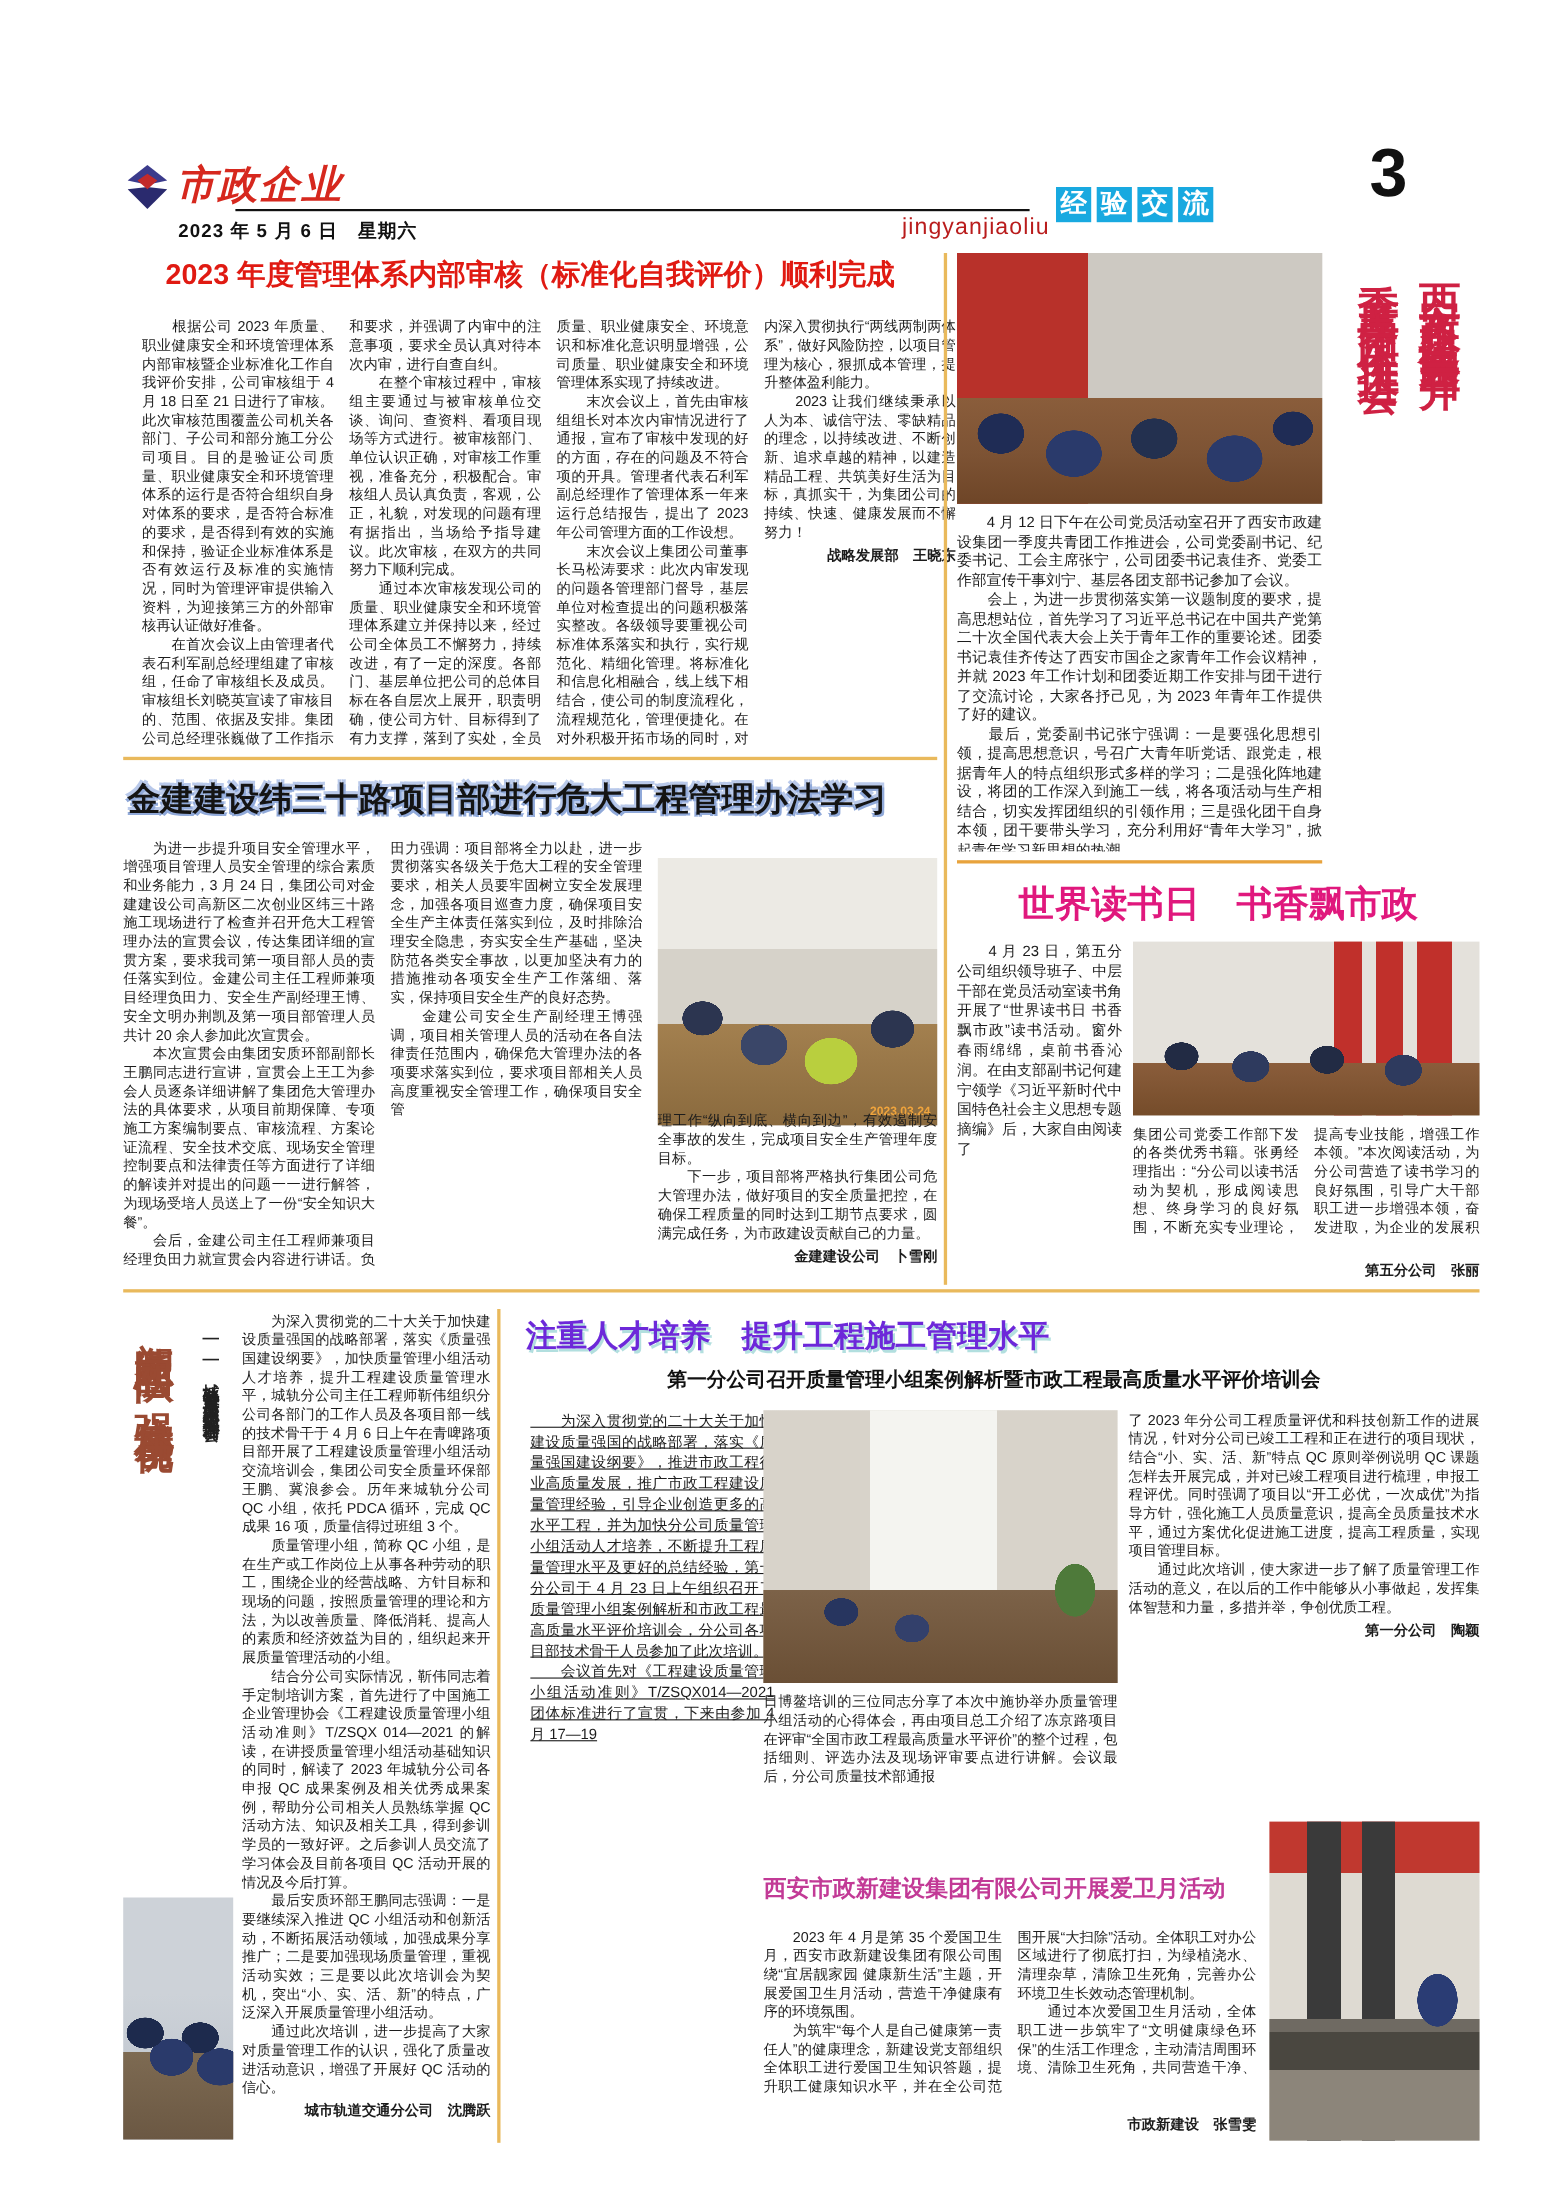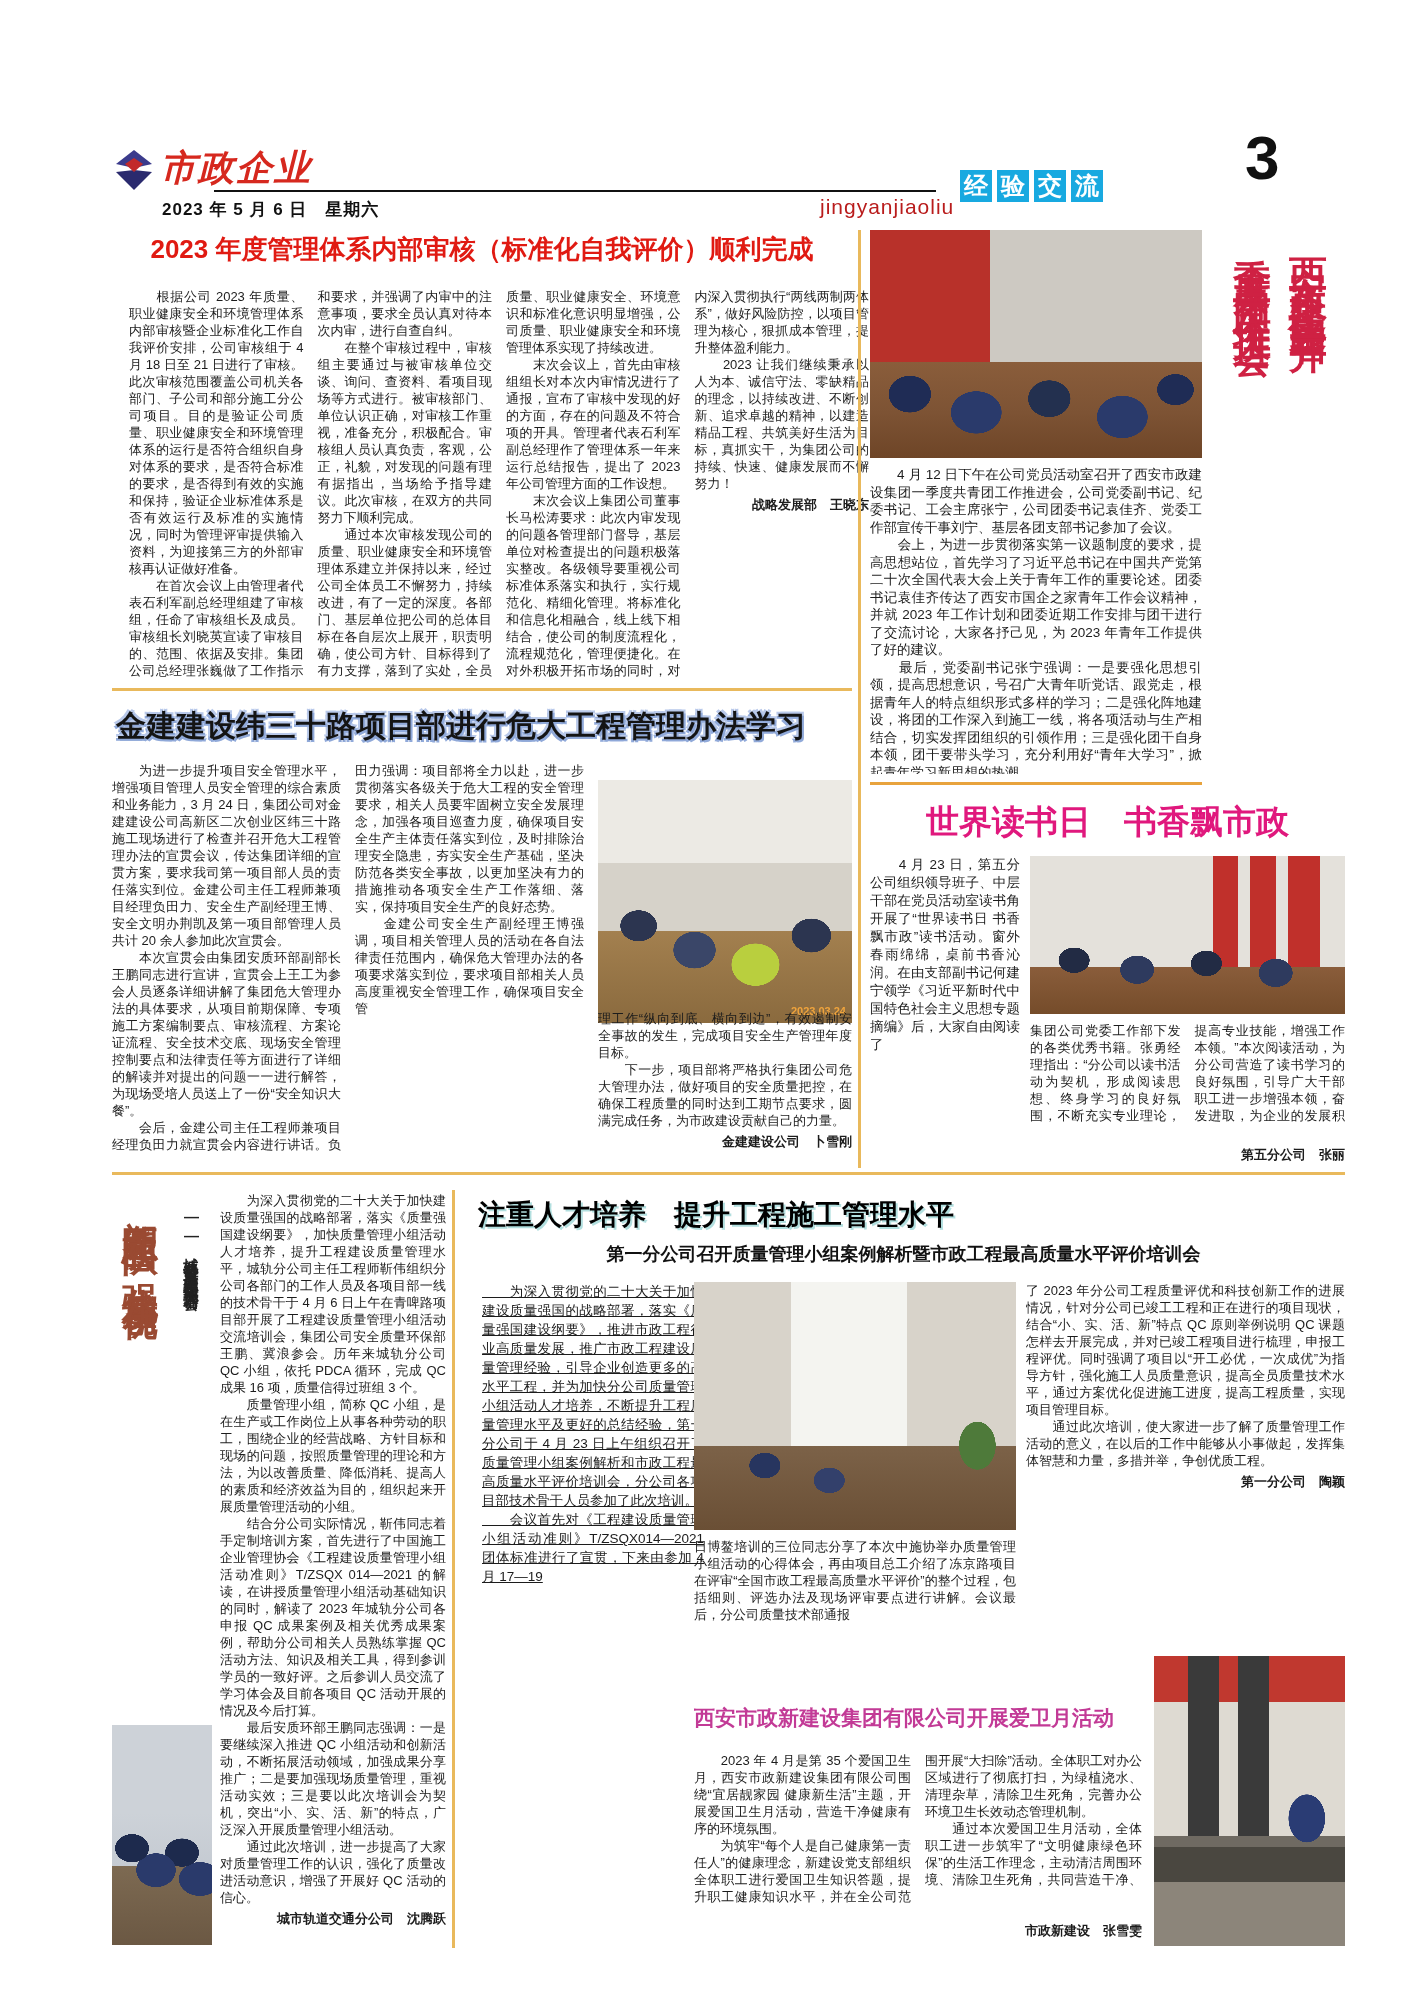--- a/index.html
+++ b/index.html
@@ -14,21 +14,21 @@
   .pinyin{font-size:21px;color:#b91c1c;letter-spacing:1px;}
   .sq{display:flex;gap:5px;}
   .sq div{width:32px;height:32px;background:#18a9e0;color:#fff;text-align:center;
           font-weight:bold;font-size:24px;line-height:32px;}
   .pagenum{font-size:62px;font-weight:bold;color:#111;}
   
   .headline-red{color:#e01a12;font-weight:bold;font-size:26px;white-space:nowrap;text-align:center;}
   .headline-outline{color:#141414;font-weight:bold;font-size:30px;white-space:nowrap;
      text-shadow:2px 2px 0 #90a9d9,-2px -2px 0 #b9c9ea,2px -2px 0 #b9c9ea,-2px 2px 0 #90a9d9;}
   .headline-magenta{color:#e0187d;font-weight:bold;font-size:33px;text-align:center;white-space:nowrap;}
-  .headline-orange{color:#000000;font-weight:bold;font-size:28px;white-space:nowrap;
+  .headline-orange{color:#6d28d9;font-weight:bold;font-size:28px;white-space:nowrap;
      text-shadow:2px 2px 0 rgba(0,150,150,.30);}
   .headline-purple{color:#c23a96;font-weight:bold;font-size:21px;white-space:nowrap;line-height:40px;}
   .subhead{font-weight:bold;color:#111;font-size:18px;text-align:center;white-space:nowrap;}
   .body-text{font-size:13px;line-height:17px;text-align:justify;color:#1c1c1c;}
   .body-text p{margin:0;white-space:pre-line;}
   .sig{text-align:right;font-weight:bold;margin-top:4px !important;white-space:normal !important;}
   .cols2{column-count:2;column-gap:14px;column-fill:auto;overflow:hidden;}
   .cols4{column-count:4;column-gap:14px;column-fill:auto;overflow:hidden;}
   .v-text{writing-mode:vertical-rl;text-orientation:upright;white-space:pre-line;}
   .v-title-red{font-size:38px;line-height:56px;letter-spacing:9px;font-weight:bold;color:#cf2143;}

